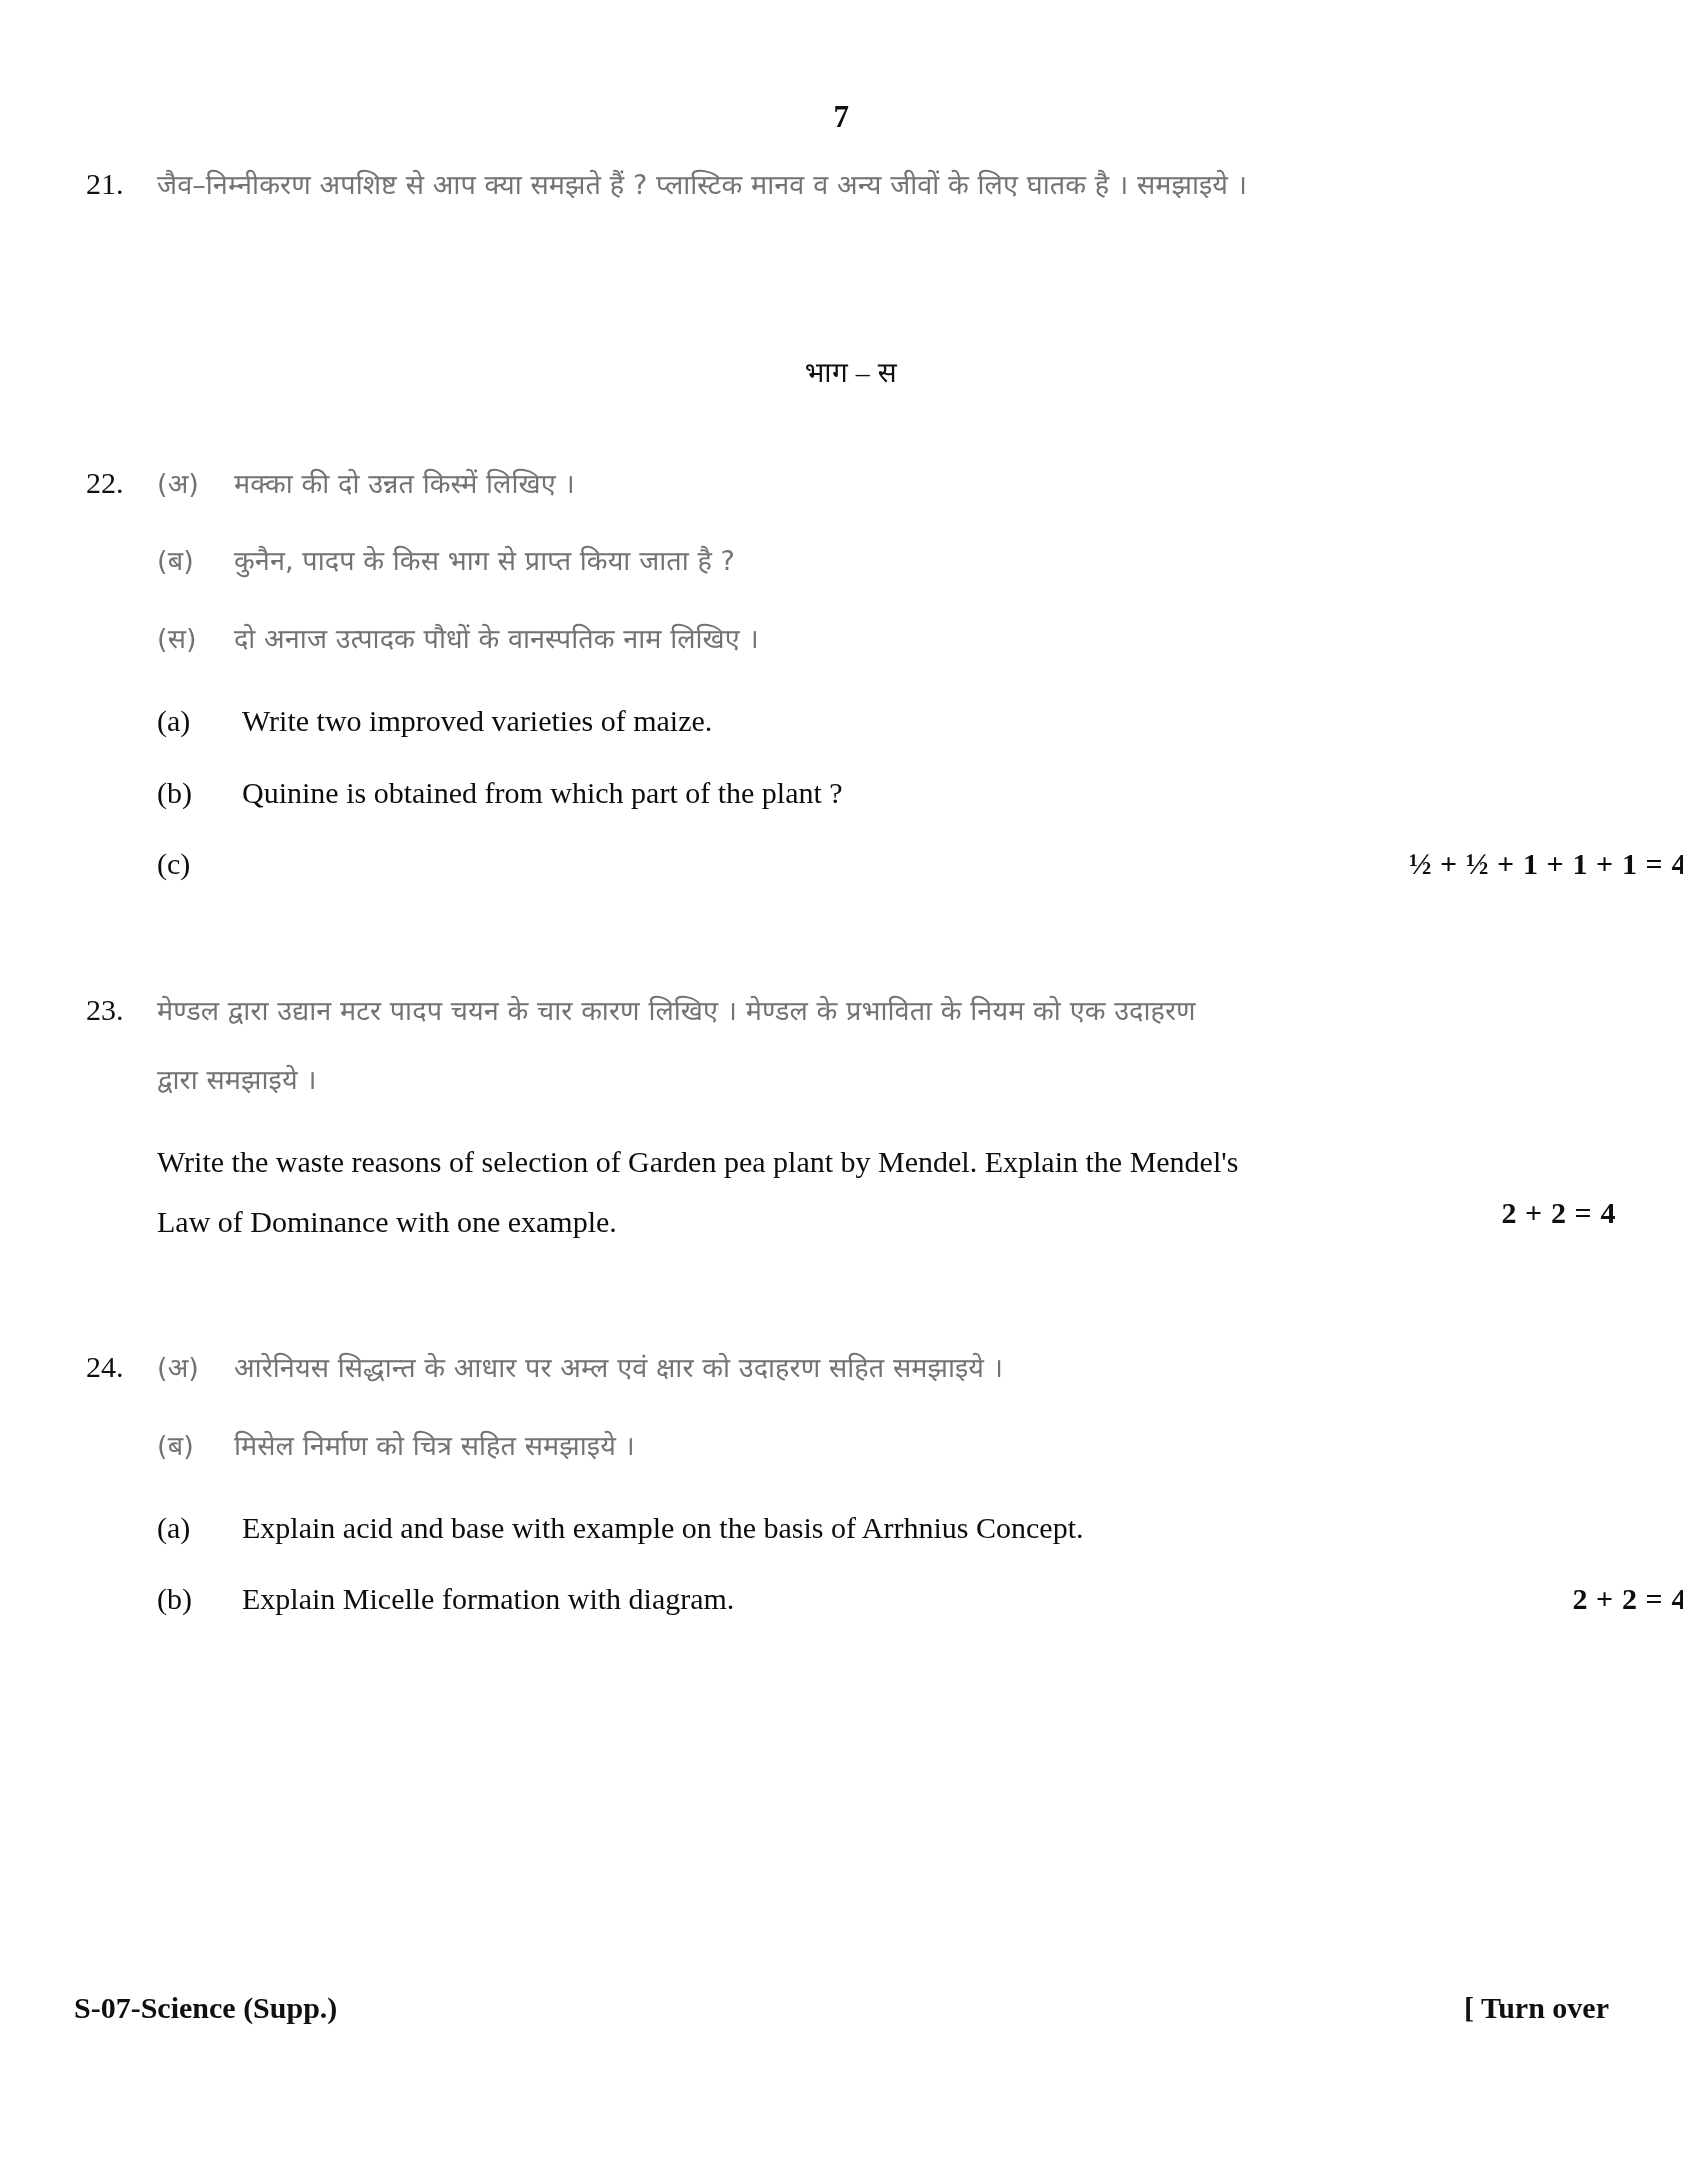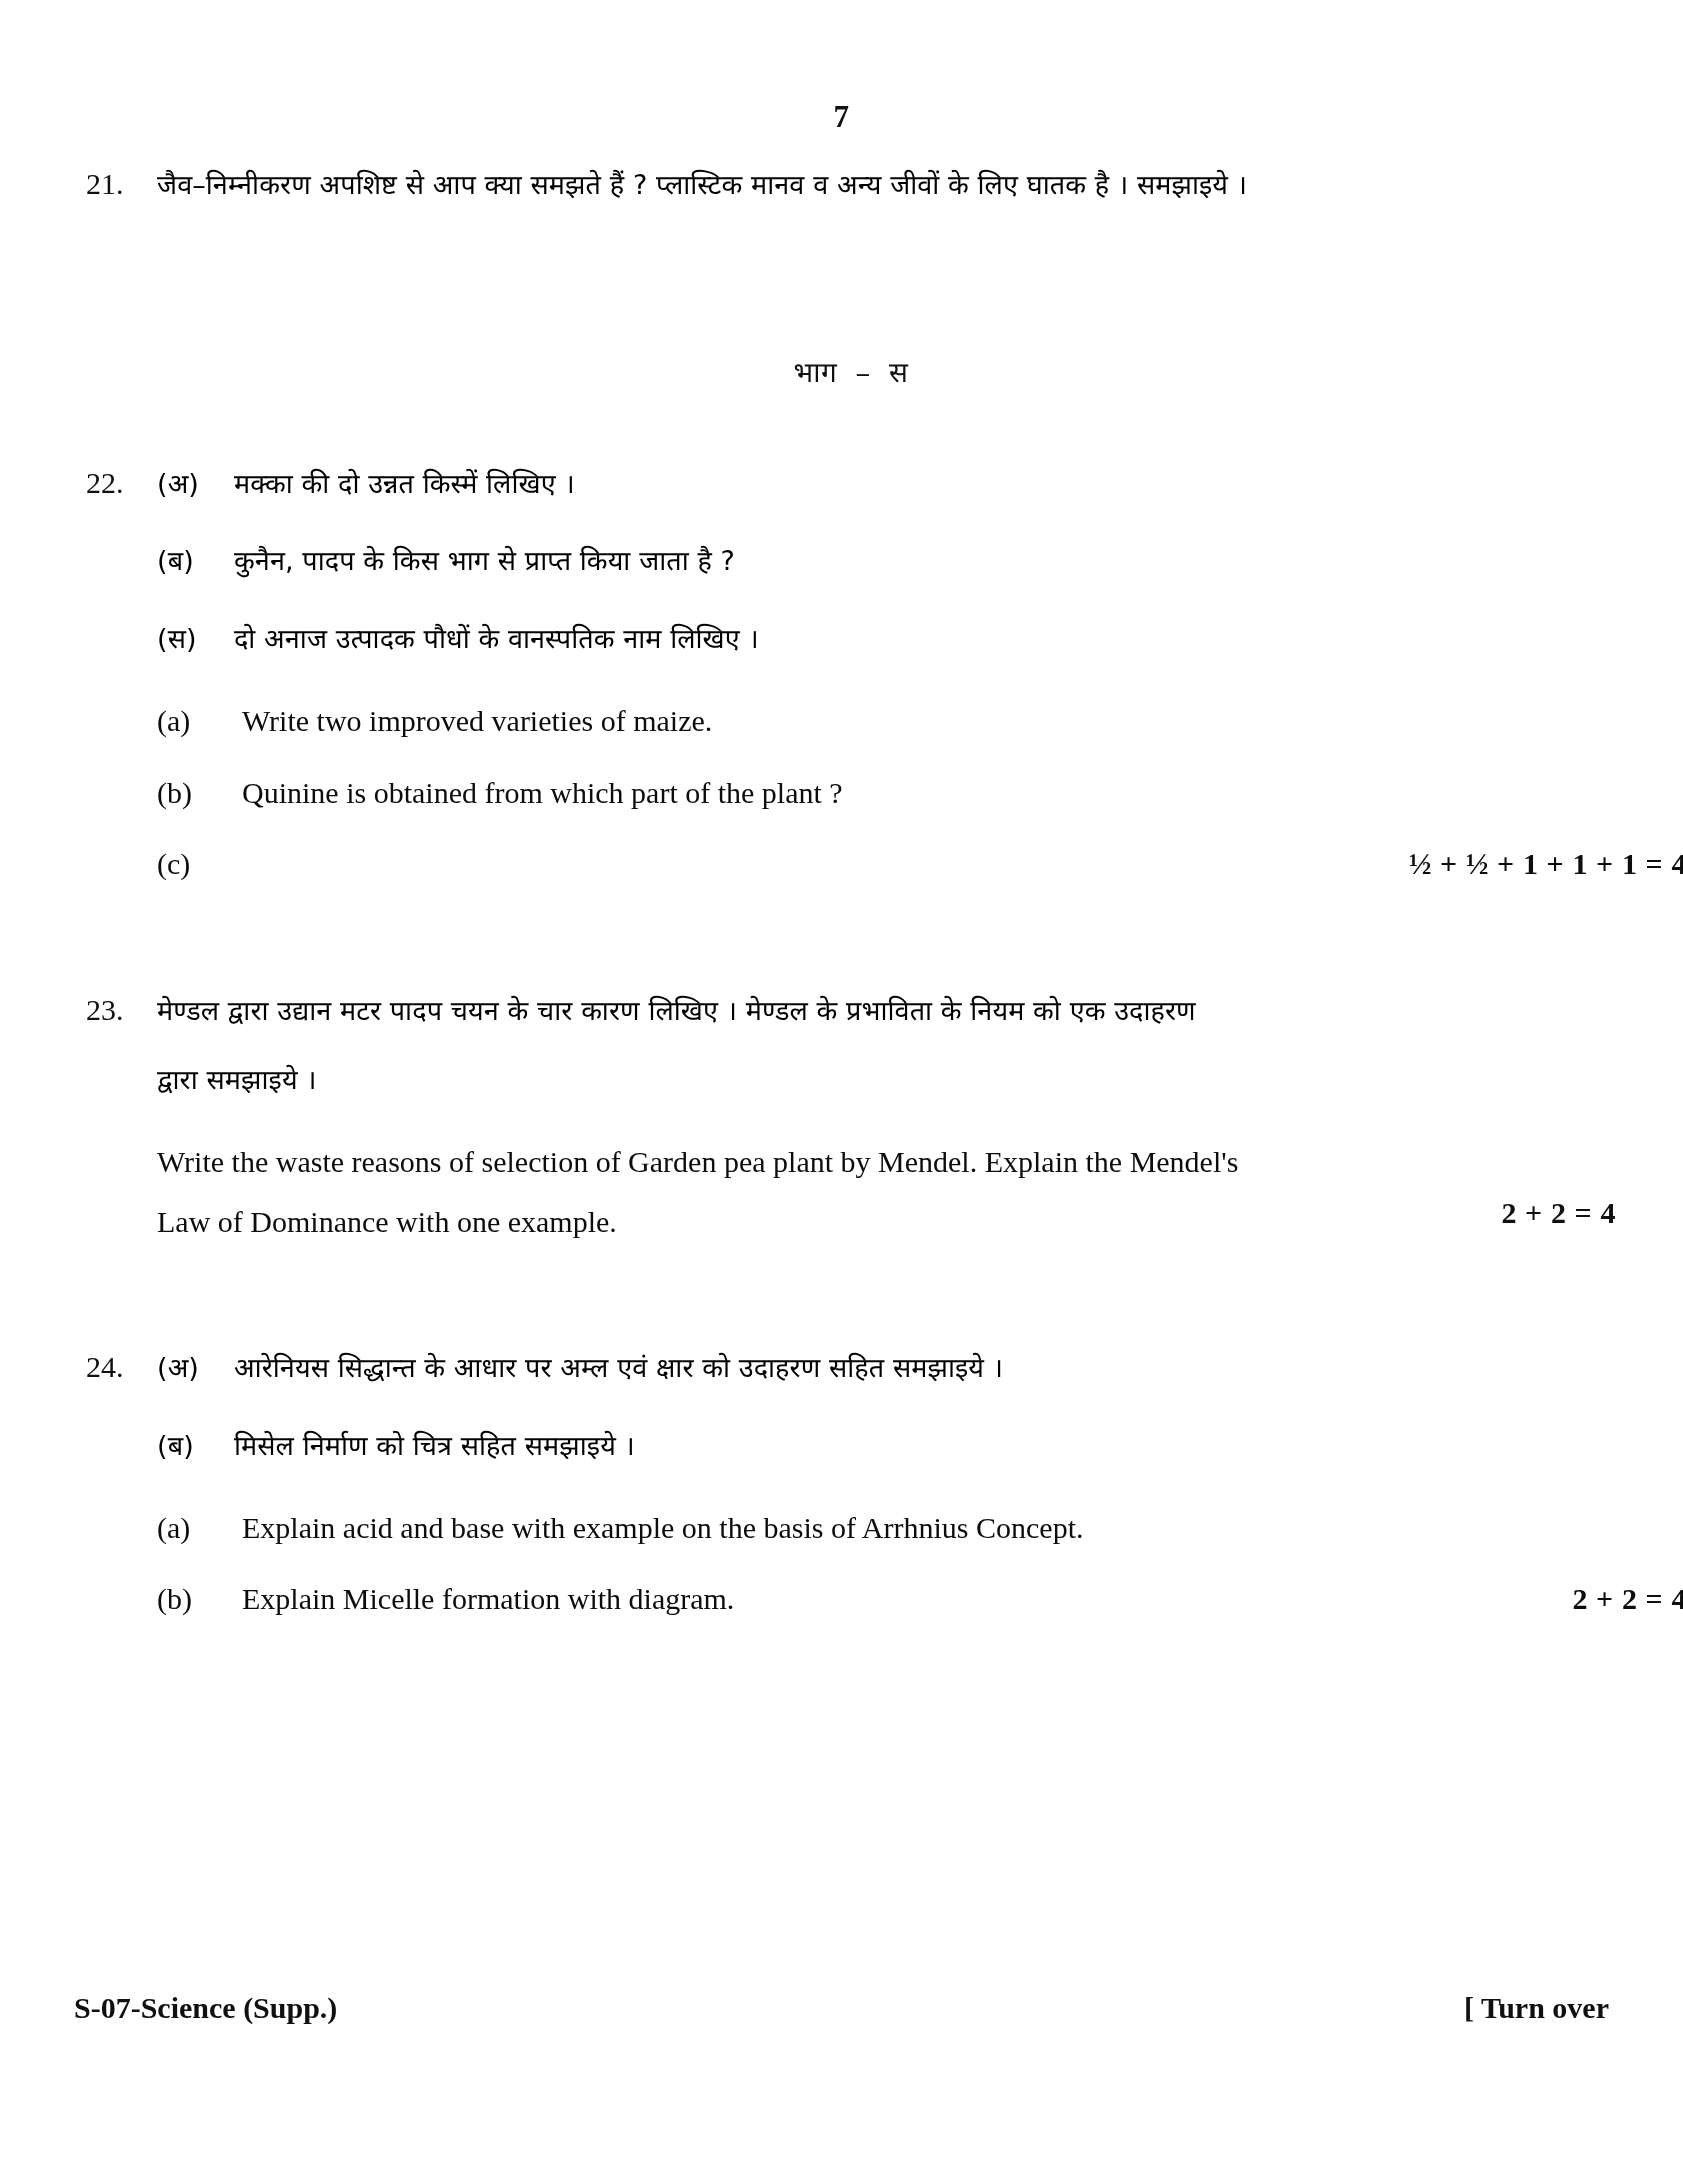--- a/index.html
+++ b/index.html
@@ -92,21 +92,21 @@
     min-width: 0;
     position: relative;
   }
 
   
   .hi {
     font-family: "DejaVu Sans", "Liberation Sans", sans-serif;
     font-size: 27px;
     line-height: 1.62;
     letter-spacing: 0.1px;
-    color: #000000;
+    color: #737373;
   }
   .en {
     font-family: "Liberation Serif", "DejaVu Serif", serif;
     font-size: 30px;
     line-height: 1.72;
     color: #0d0d0d;
   }
   .hi-line, .en-line { display: block; }
 
   
@@ -119,21 +119,21 @@
     white-space: nowrap;
     letter-spacing: 0.6px;
   }
 
   
   .part-heading {
     width: 100%;
     text-align: center;
   }
   .part-hi {
-    font-family: Liberation Mono, monospace;
+    font-family: Liberation Serif, serif;
     font-size: 28px;
     letter-spacing: 0.5px;
   }
   .part-en {
     font-family: "Liberation Serif", "DejaVu Serif", serif;
     font-size: 31px;
     font-weight: bold;
     letter-spacing: 1.2px;
   }
 

